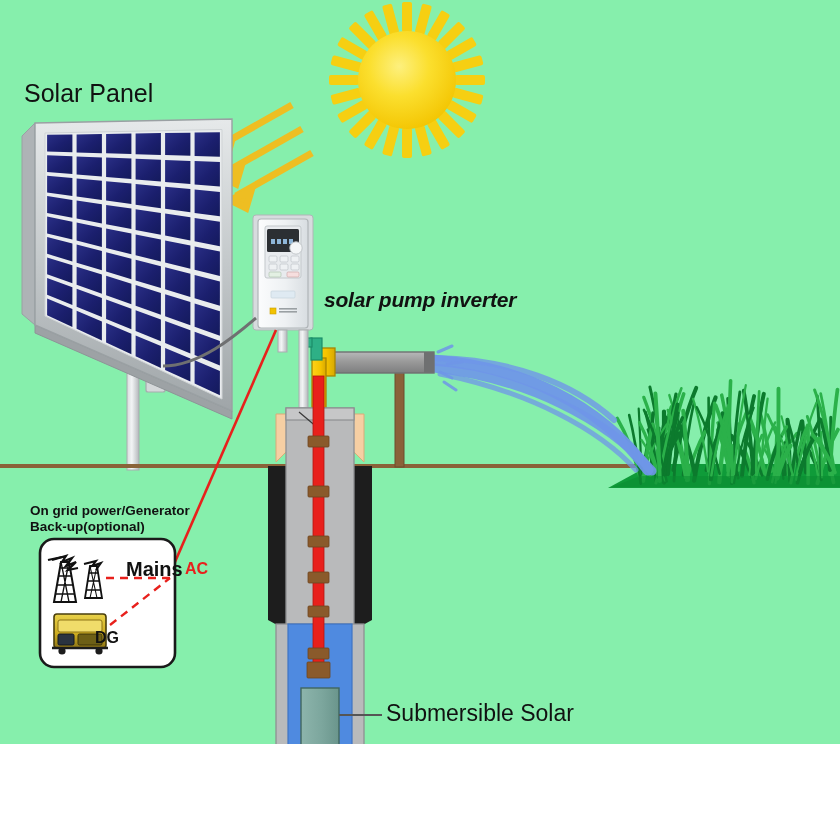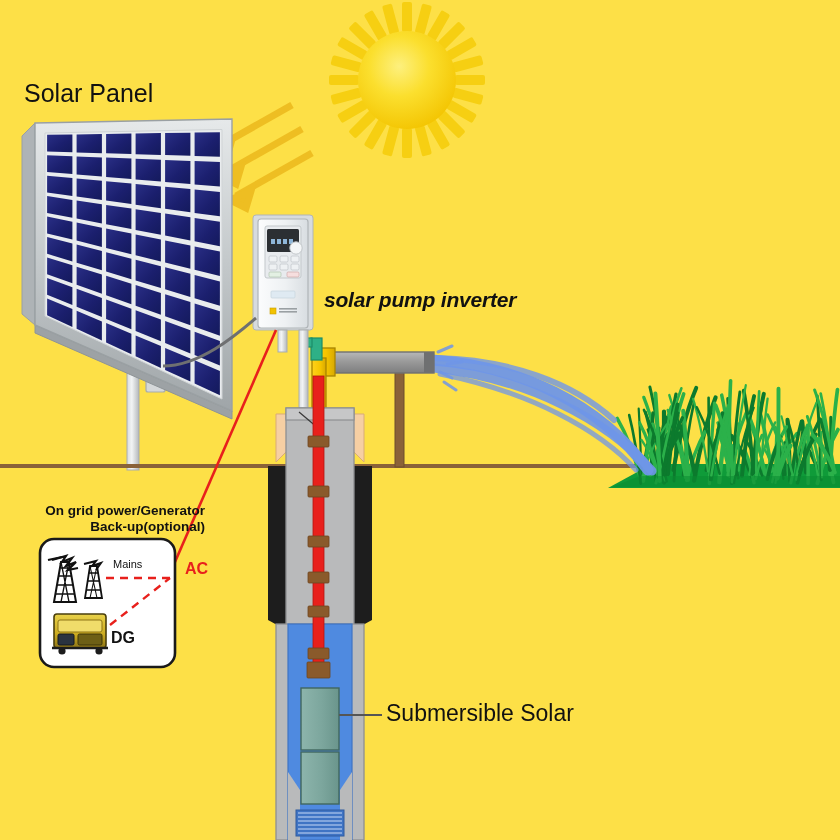--- a/index.html
+++ b/index.html
@@ -3,46 +3,46 @@
 <meta charset="utf-8">
 <style>
   html, body {
     margin: 0;
     padding: 0;
     background: #ffffff;
   }
   #stage {
     position: relative;
     width: 840px;
-    height: 840px;
-    background: #fde047;
+    height: 744px;
+    background: #86efac;
     overflow: hidden;
     font-family: "Liberation Sans", sans-serif;
   }
   #stage svg {
     position: absolute;
     left: 0;
     top: 0;
   }
   .lbl {
     position: absolute;
     color: #111111;
     white-space: pre;
     line-height: 1.15;
   }
   .lbl-solar-panel { left: 24px; top: 79px; font-size: 25px; }
   .lbl-sun-rays { left: 287px; top: 171px; font-size: 25px; }
   .lbl-inverter { left: 324px; top: 288px; font-size: 21px; font-weight: bold; letter-spacing: -0.2px; font-style: italic; }
   .lbl-pump { left: 386px; top: 700px; font-size: 23px; }
   .lbl-grid {
     left: 30px; top: 503px; font-size: 13.5px; font-weight: bold;
-    text-align: right; width: 175px;
+    text-align: left; width: 175px;
   }
-  .lbl-mains { left: 113px; top: 558px; font-size: 11px; font-weight: normal; }
-  .lbl-dg { left: 111px; top: 629px; font-size: 16px; font-weight: bold; }
+  .lbl-mains { left: 126px; top: 558px; font-size: 20px; font-weight: bold; }
+  .lbl-dg { left: 95px; top: 629px; font-size: 16px; font-weight: bold; }
   .lbl-ac { left: 185px; top: 560px; font-size: 16px; font-weight: bold; color: #e8201c; }
 </style>
 </head>
 <body>
 
 <div id="stage">
 
   <svg width="840" height="840" viewBox="0 0 840 840">
     <defs>
       <radialGradient id="sunGrad" cx="42%" cy="36%" r="68%">

